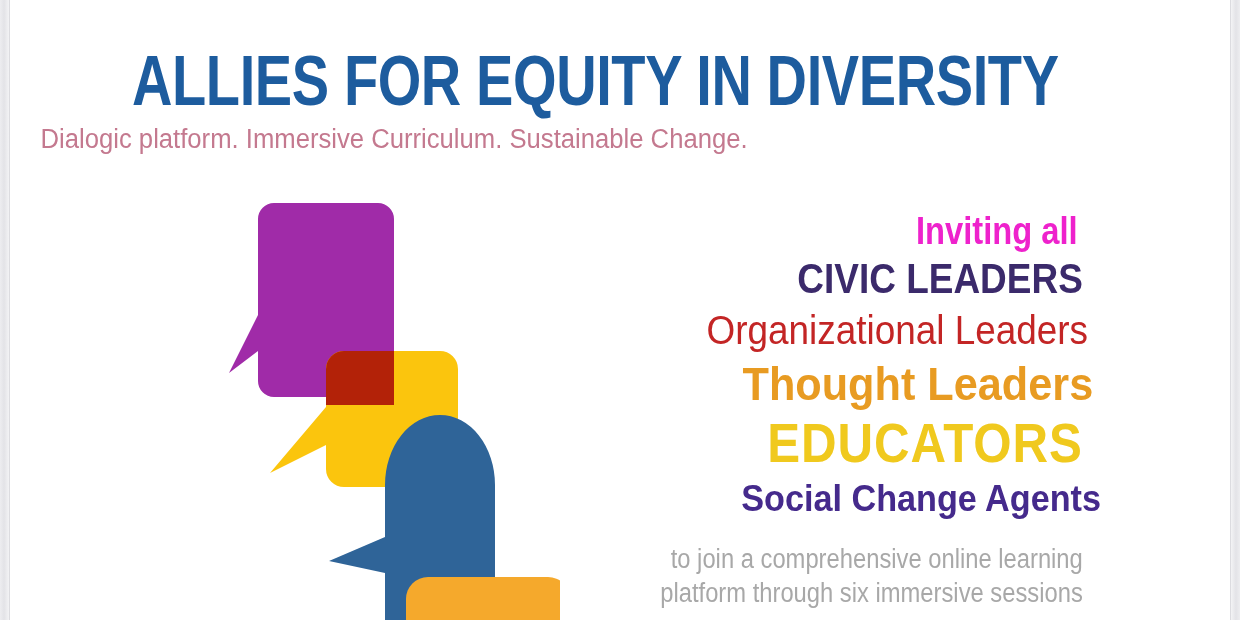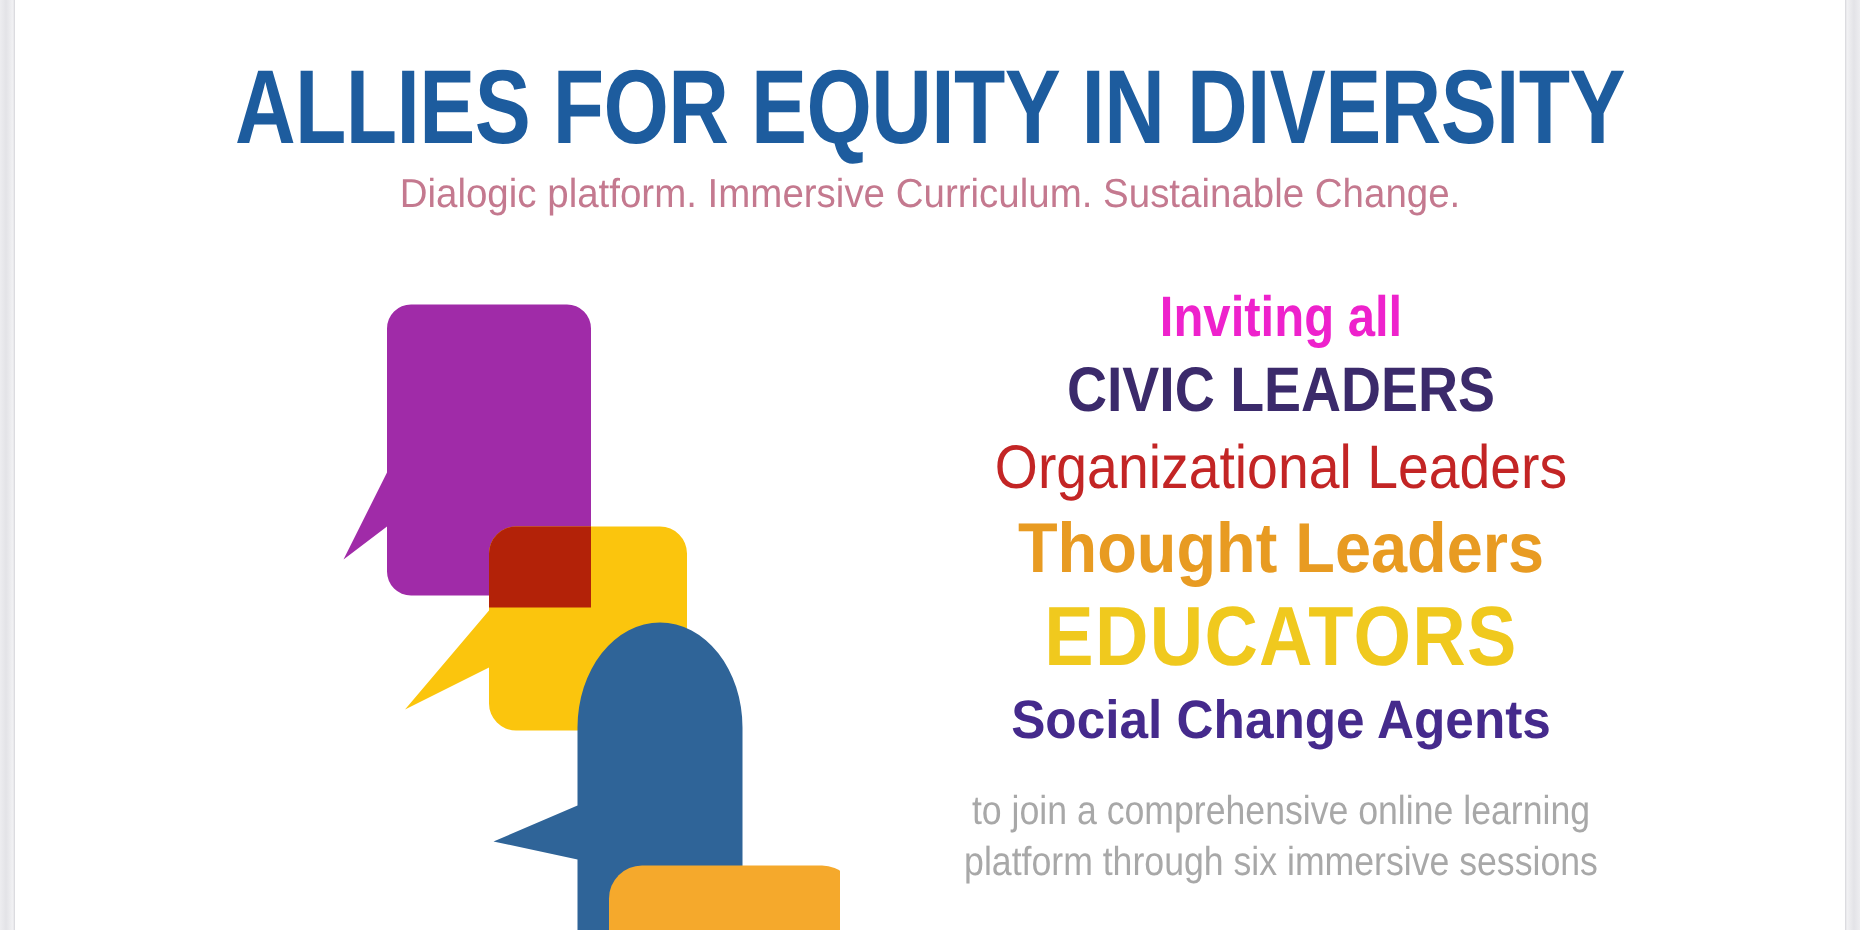--- a/index.html
+++ b/index.html
@@ -48,22 +48,21 @@
     top: 0;
     bottom: 0;
     background: #ffffff;
   }
 
   
   .header {
     position: absolute;
     left: 0;
     right: 0;
-    top: 4px;
-    text-align: center;
+    top: 14px;
   }
   .title {
     margin: 0;
     padding-top: 30px;
     font-family: "Liberation Sans Narrow", "Liberation Sans", sans-serif;
     font-weight: 700;
     font-size: 70px;
     line-height: 74px;
     letter-spacing: -0.5px;
     color: #1d5c9e;
@@ -90,23 +89,23 @@
     top: 185px;
     width: 360px;
     height: 450px;
   }
   .bubbles svg { display: block; }
 
   
   .audience {
     position: absolute;
     left: 584px;
-    top: 189px;
+    top: 208px;
     width: 520px;
-    text-align: center;
+    text-align: right;
   }
   .aud-line { white-space: nowrap; margin: 0; }
 
   .l-inviting {
     font-family: "Liberation Sans Narrow", "Liberation Sans", sans-serif;
     font-weight: 700;
     font-size: 38px;
     line-height: 46px;
     color: #ee22cc;
     transform: scaleX(0.86);

